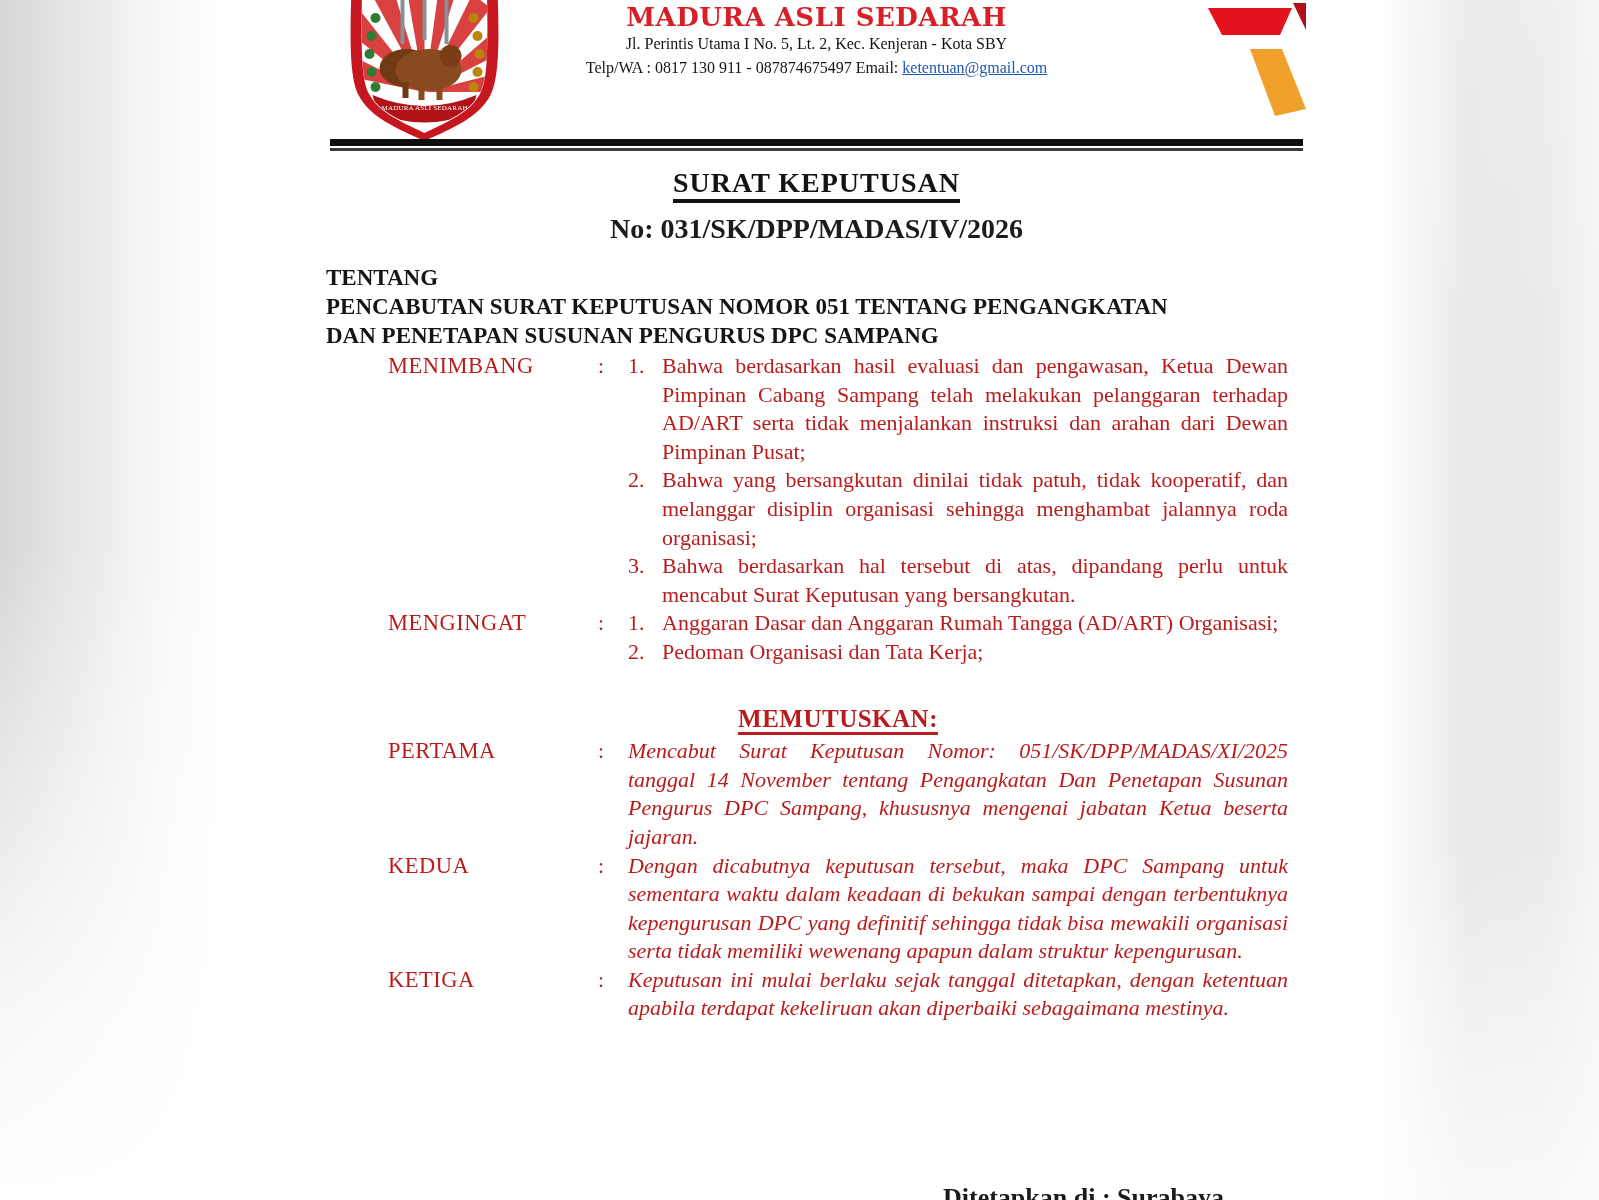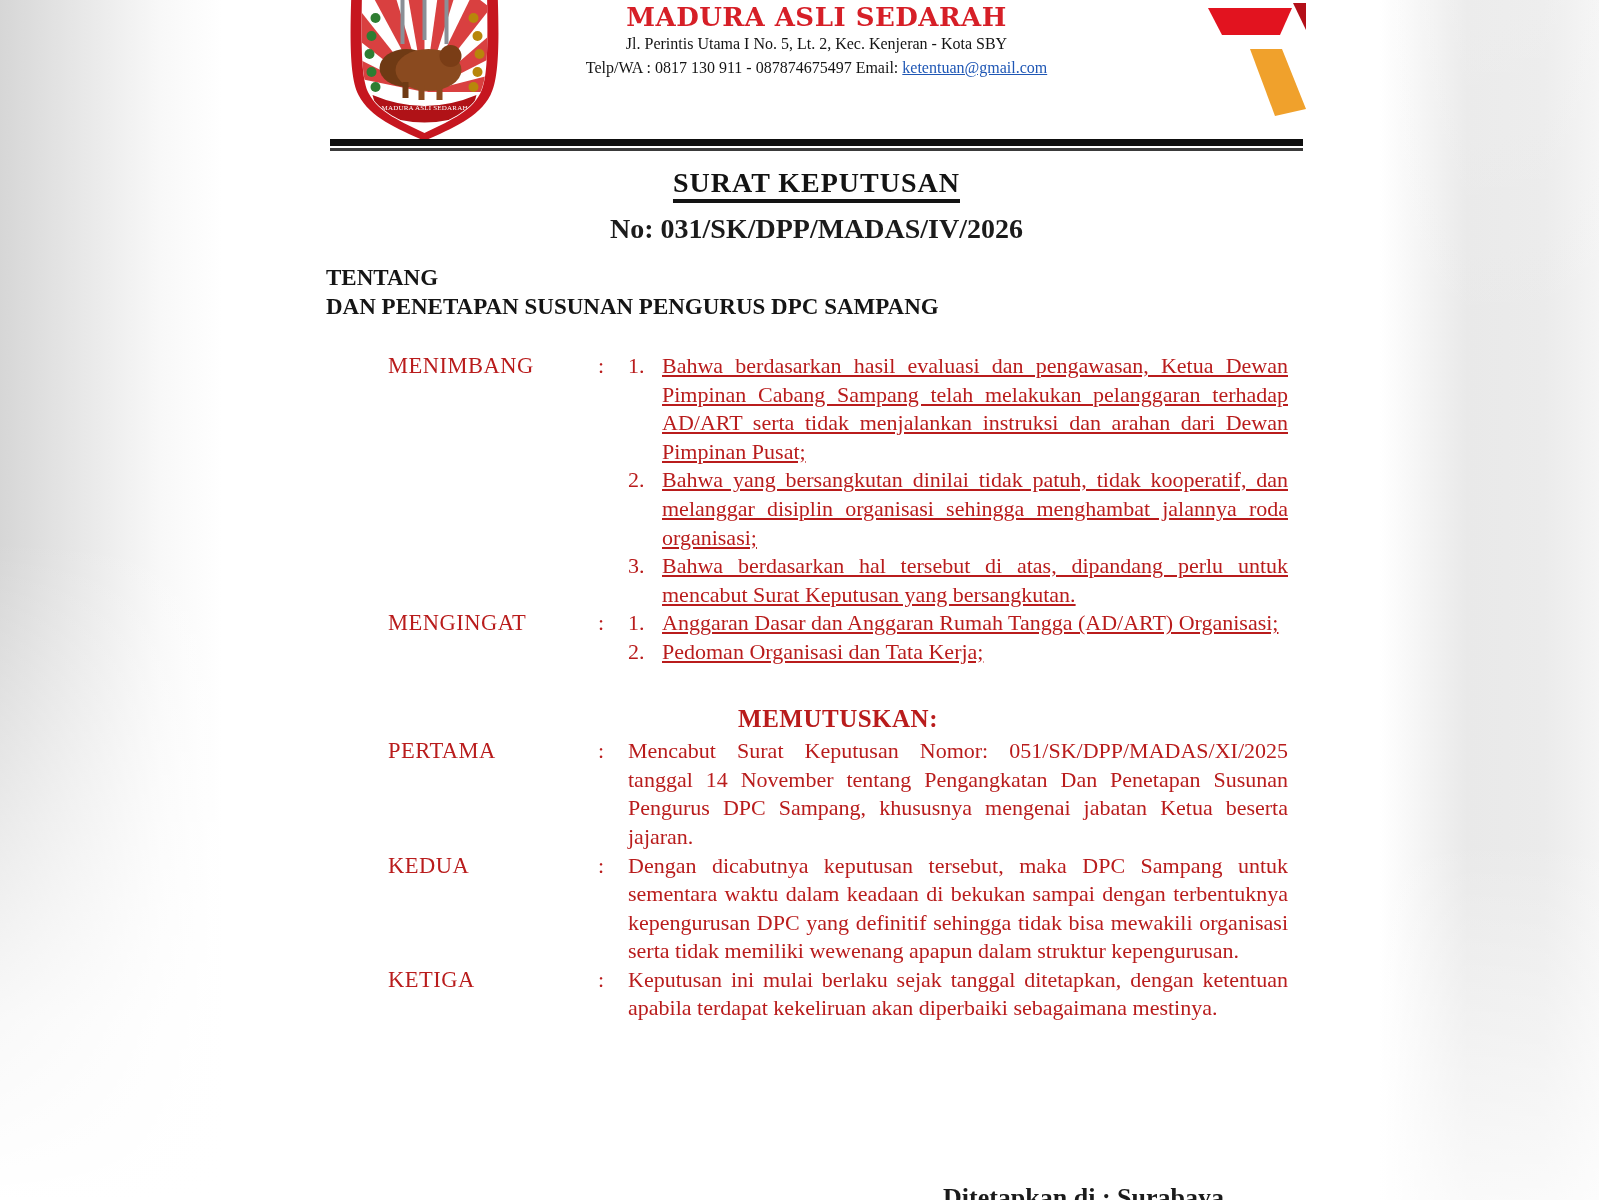--- a/index.html
+++ b/index.html
@@ -65,25 +65,25 @@
 
   
   .body-block{
     position:absolute;left:388px;top:352px;width:900px;
     font-size:22px;line-height:28.6px;color:#b91c1c;
   }
   .sect{display:grid;grid-template-columns:210px 30px 1fr;align-items:start;}
   .sect-label{font-size:22.5px;letter-spacing:.5px;}
   .sect-colon{text-align:left;}
   .num-item{display:grid;grid-template-columns:34px 1fr;}
-  .num-item .txt{text-align:justify;text-decoration:underline;}
-  .plain-txt{text-align:justify;}
+  .num-item .txt{text-align:justify;}
+  .plain-txt{text-align:justify;font-style:italic;}
   .memutuskan{
     margin:38px 0 4px 0;text-align:center;font-weight:bold;font-size:25px;
-    text-decoration-thickness:3px;text-underline-offset:5px;
+    text-decoration:underline;text-decoration-thickness:3px;text-underline-offset:5px;
     letter-spacing:.5px;
   }
   .sect + .sect{margin-top:0;}
   .gap15{margin-top:15px;}
 
   .footer-partial{
     position:absolute;left:943px;top:1183px;
     font-size:26px;font-weight:bold;color:#1b1b1b;white-space:nowrap;
   }
 </style>
@@ -167,20 +167,21 @@
     <div class="rule-thin"></div>
   </div>
 
   <div class="title-block">
     <div class="decree-title">SURAT KEPUTUSAN</div>
     <div class="decree-number">No: 031/SK/DPP/MADAS/IV/2026</div>
   </div>
 
   <div class="about-block">
     <div>TENTANG</div>
+    <div>PENCABUTAN SURAT KEPUTUSAN NOMOR 051 TENTANG PENGANGKATAN</div>
     <div>DAN PENETAPAN SUSUNAN PENGURUS DPC SAMPANG</div>
   </div>
 
   <div class="body-block">
 
     <div class="sect">
       <div class="sect-label">MENIMBANG</div>
       <div class="sect-colon">:</div>
       <div>
         <div class="num-item">

